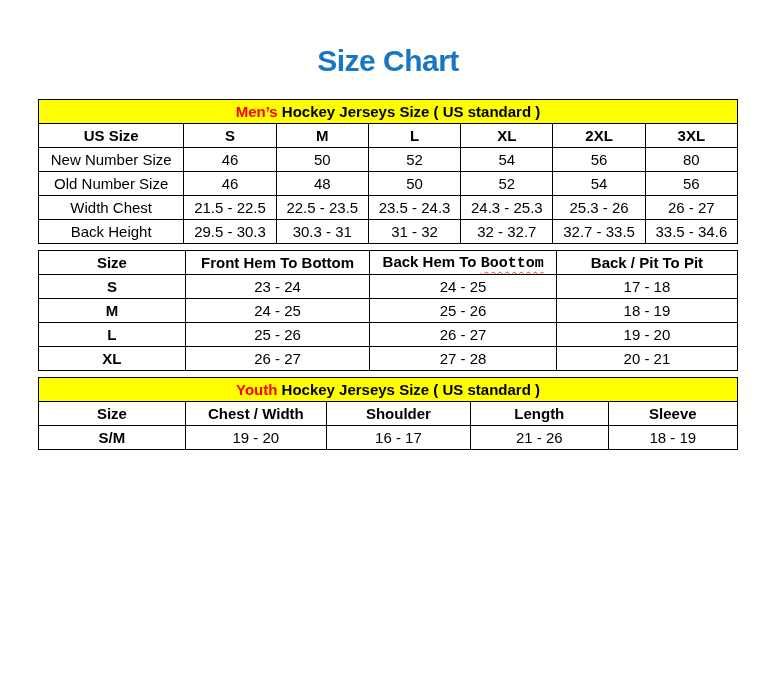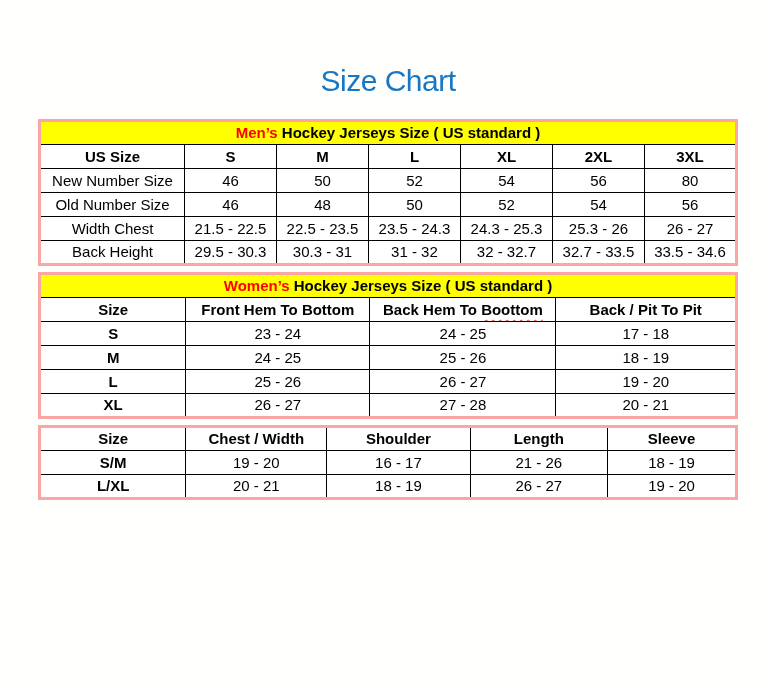--- a/index.html
+++ b/index.html
@@ -6,37 +6,37 @@
   html, body {
     margin: 0; padding: 0;
     width: 776px; height: 692px;
     background: #fffffe;
     font-family: "Liberation Sans", sans-serif;
     color: #000;
     overflow: hidden;
   }
   .page-title {
     margin: 0;
-    padding-top: 64px;
+    padding-top: 44px;
     text-align: center;
     font-size: 30px;
     line-height: 34px;
-    font-weight: normal;
+    font-weight: bold;
     letter-spacing: -0.5px;
     color: #1777c4;
   }
   .tables-wrap {
     width: 700px;
     margin: 21px auto 0 auto;
   }
   table.size-table {
     width: 700px;
     table-layout: fixed;
     border-collapse: collapse;
-    border: 3px solid #fca5a5;
+    border: 1px solid #fca5a5;
     margin: 0 0 6px 0;
     background: #fff;
   }
   table.size-table td {
     border: 1.5px solid #000;
     height: 24px;
     padding: 1px 4px;
     text-align: center;
     vertical-align: middle;
     font-size: 15px;
@@ -53,20 +53,21 @@
   }
   td.band .accent { color: #ff0000; }
   tr.head td { font-weight: bold; }
   td.rlabel-bold { font-weight: bold; }
   .wavy {
     text-decoration-line: underline;
     text-decoration-style: wavy;
     text-decoration-color: #e0392e;
     text-decoration-thickness: 1px;
     text-underline-offset: 4px;
+    font-family: Liberation Mono, monospace;
   }
   
   col.m-label { width: 20.8%; }
   col.m-val   { width: 13.2%; }
   
   col.w-label { width: 21%; }
   col.w-c1 { width: 26.4%; }
   col.w-c2 { width: 26.7%; }
   col.w-c3 { width: 25.9%; }
   
@@ -146,23 +147,20 @@
   </table>
 
   <table class="size-table">
     <colgroup>
       <col class="w-label">
         <col class="w-c1">
         <col class="w-c2">
         <col class="w-c3">
     </colgroup>
     <tbody>
-      <tr>
-        <td colspan="4" class="band"><span class="accent">Women’s</span><span> Hockey Jerseys Size ( US standard )</span></td>
-      </tr>
       <tr class="head">
         <td>Size</td>
         <td>Front Hem To Bottom</td>
         <td><span>Back Hem To </span><span class="wavy">Boottom</span></td>
         <td>Back / Pit To Pit</td>
       </tr>
       <tr>
         <td class="rlabel-bold">S</td>
         <td>23 - 24</td>
         <td>24 - 25</td>
@@ -191,37 +189,33 @@
 
   <table class="size-table">
     <colgroup>
       <col class="y-label">
         <col class="y-c1">
         <col class="y-c2">
         <col class="y-c3">
         <col class="y-c4">
     </colgroup>
     <tbody>
+      <tr>
+        <td colspan="5" class="band"><span class="accent">Youth</span><span> Hockey Jerseys Size ( US standard )</span></td>
+      </tr>
       <tr class="head">
         <td>Size</td>
         <td>Chest / Width</td>
         <td>Shoulder</td>
         <td>Length</td>
         <td>Sleeve</td>
       </tr>
       <tr>
         <td class="rlabel-bold">S/M</td>
         <td>19 - 20</td>
         <td>16 - 17</td>
         <td>21 - 26</td>
         <td>18 - 19</td>
       </tr>
-      <tr>
-        <td class="rlabel-bold">L/XL</td>
-        <td>20 - 21</td>
-        <td>18 - 19</td>
-        <td>26 - 27</td>
-        <td>19 - 20</td>
-      </tr>
     </tbody>
   </table>
 
 </div>
 
 </body></html>

